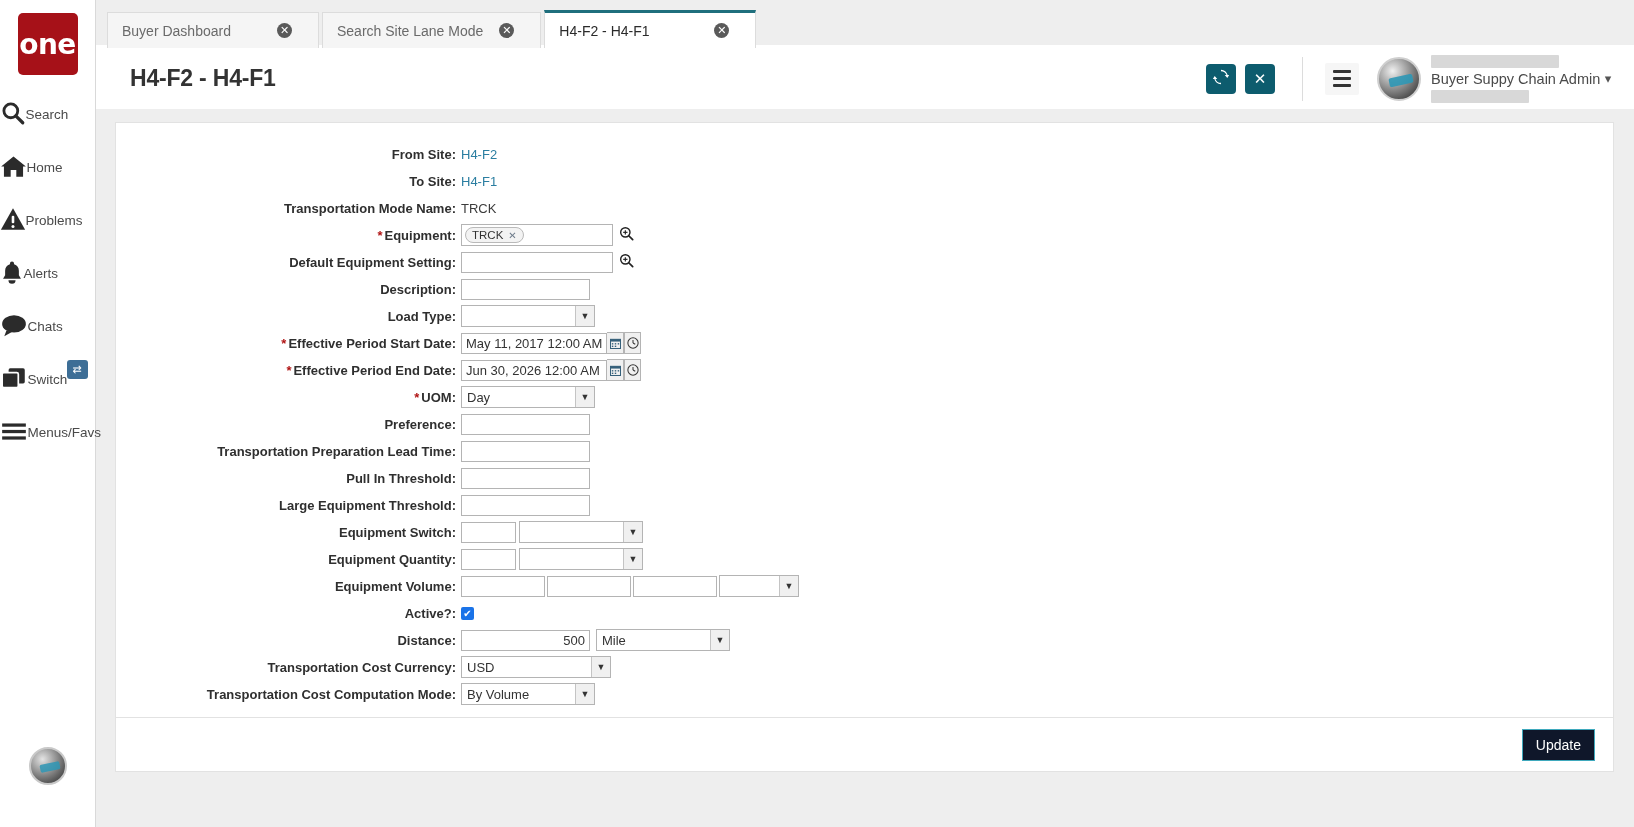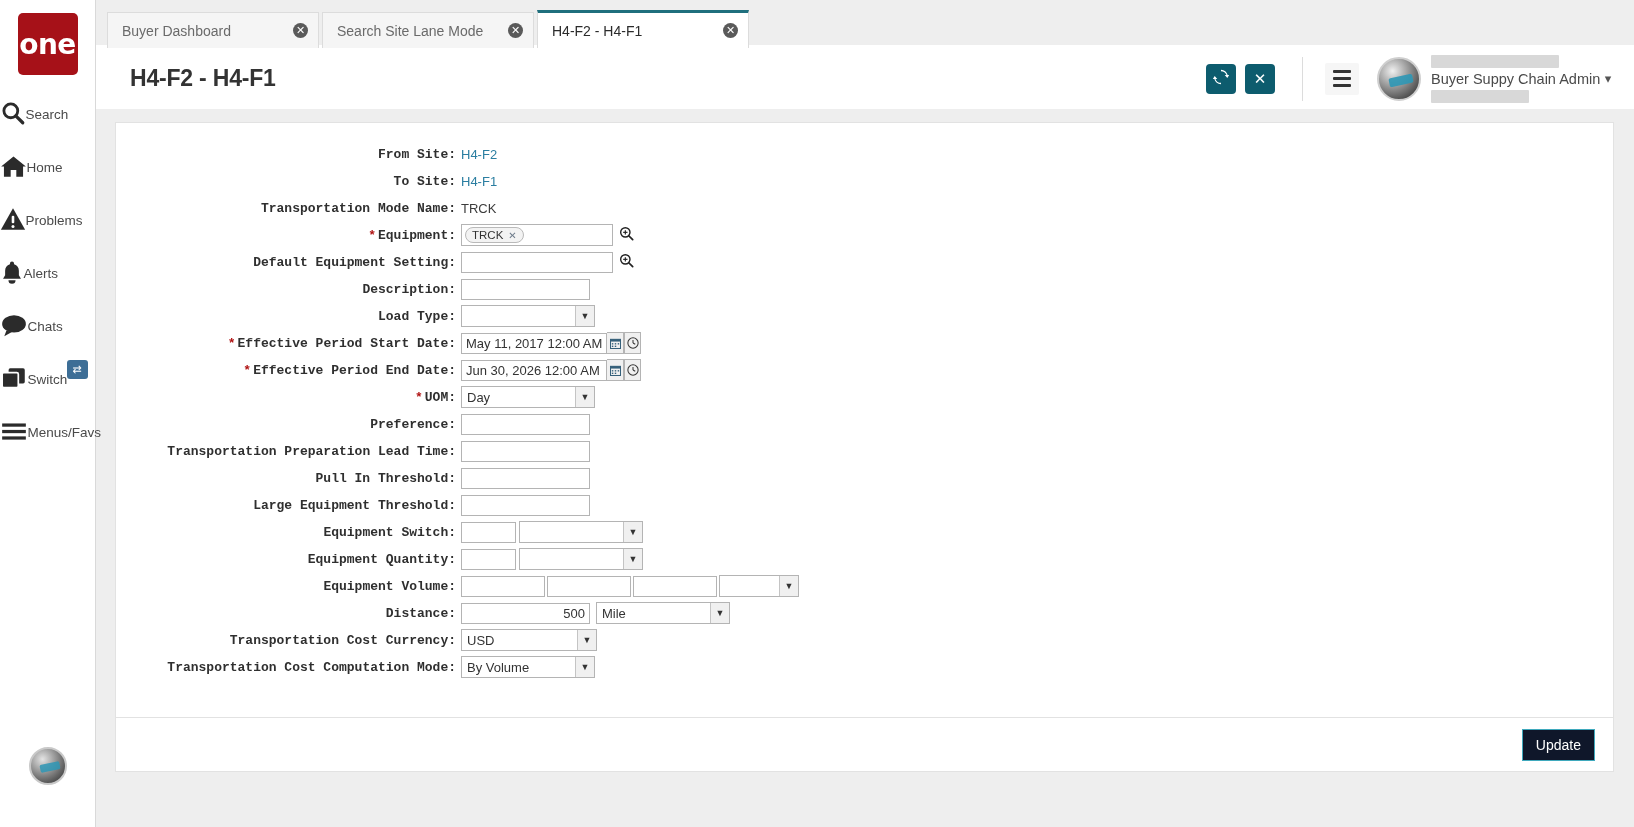--- a/index.html
+++ b/index.html
@@ -88,21 +88,21 @@
     content:""; position:absolute; left:0; right:0; bottom:0; height:3px; background:#ffffff;
   }
   .tab {
     height: 36px;
     min-width: 212px;
     background: #f5f5f5;
     border: 1px solid #dcdcdc;
     border-bottom: none;
     margin-right: 3px;
     display: flex; align-items: center; justify-content: space-between;
-    padding: 0 10px 0 14px;
+    padding: 0 26px 0 14px;
     font-size: 14px; color: #6a6a6a;
     cursor: pointer;
     position: relative; z-index: 2;
   }
   .tab.active {
     background: #ffffff;
     color: #2b2b2b;
     border-top: 3px solid #1f6f7d;
     height: 38px;
     z-index: 3;
@@ -179,21 +179,21 @@
   .form-area { flex: 1; padding-top: 20px; overflow: hidden; }
 
   .row { display: flex; align-items: center; margin-bottom: 5px; min-height: 22px; }
   .lbl-cell {
     width: 345px;
     text-align: right;
     padding-right: 5px;
     font-size: 13px;
     font-weight: bold;
     color: #2f2f2f;
-    font-family: Liberation Mono, monospace;
+    font-family: Liberation Sans, sans-serif;
   }
   .req { color: #b01313; font-weight: bold; margin-right: 2px; }
   .val-cell { display: flex; align-items: center; }
   .static-val { font-size: 13px; color: #3c3c3c; }
   .link-val { font-size: 13px; color: #2b7ea1; cursor: pointer; }
 
   input.txt, .fakeinput {
     height: 21px;
     border: 1px solid #b4b4b4;
     background: #ffffff;
@@ -600,36 +600,44 @@
             <input class="txt" style="width: 84px;" value="">
             <input class="txt" style="width: 84px; margin-left: 2px;" value="">
             <input class="txt" style="width: 84px; margin-left: 2px;" value="">
             <div class="sel" style="width:80px;margin-left:2px">
               <span></span>
               <span class="arrowbox">▼</span>
             </div>
           </div>
         </div>
 
+        <div class="row">
+          <div class="lbl-cell">Active?:</div>
+          <div class="val-cell">
+            <span class="chk">
+              <span>✔</span>
+            </span>
+          </div>
+        </div>
 
         <div class="row">
           <div class="lbl-cell">Distance:</div>
           <div class="val-cell">
             <input class="txt num" style="width: 129px;" value="500">
             <div class="sel" style="width:134px;margin-left:6px">
               <span>Mile</span>
               <span class="arrowbox">▼</span>
             </div>
           </div>
         </div>
 
         <div class="row">
           <div class="lbl-cell">Transportation Cost Currency:</div>
           <div class="val-cell">
-            <div class="sel" style="width:136px">
+            <div class="sel" style="width:150px">
               <span>USD</span>
               <span class="arrowbox">▼</span>
             </div>
           </div>
         </div>
 
         <div class="row">
           <div class="lbl-cell">Transportation Cost Computation Mode:</div>
           <div class="val-cell">
             <div class="sel" style="width:134px">

